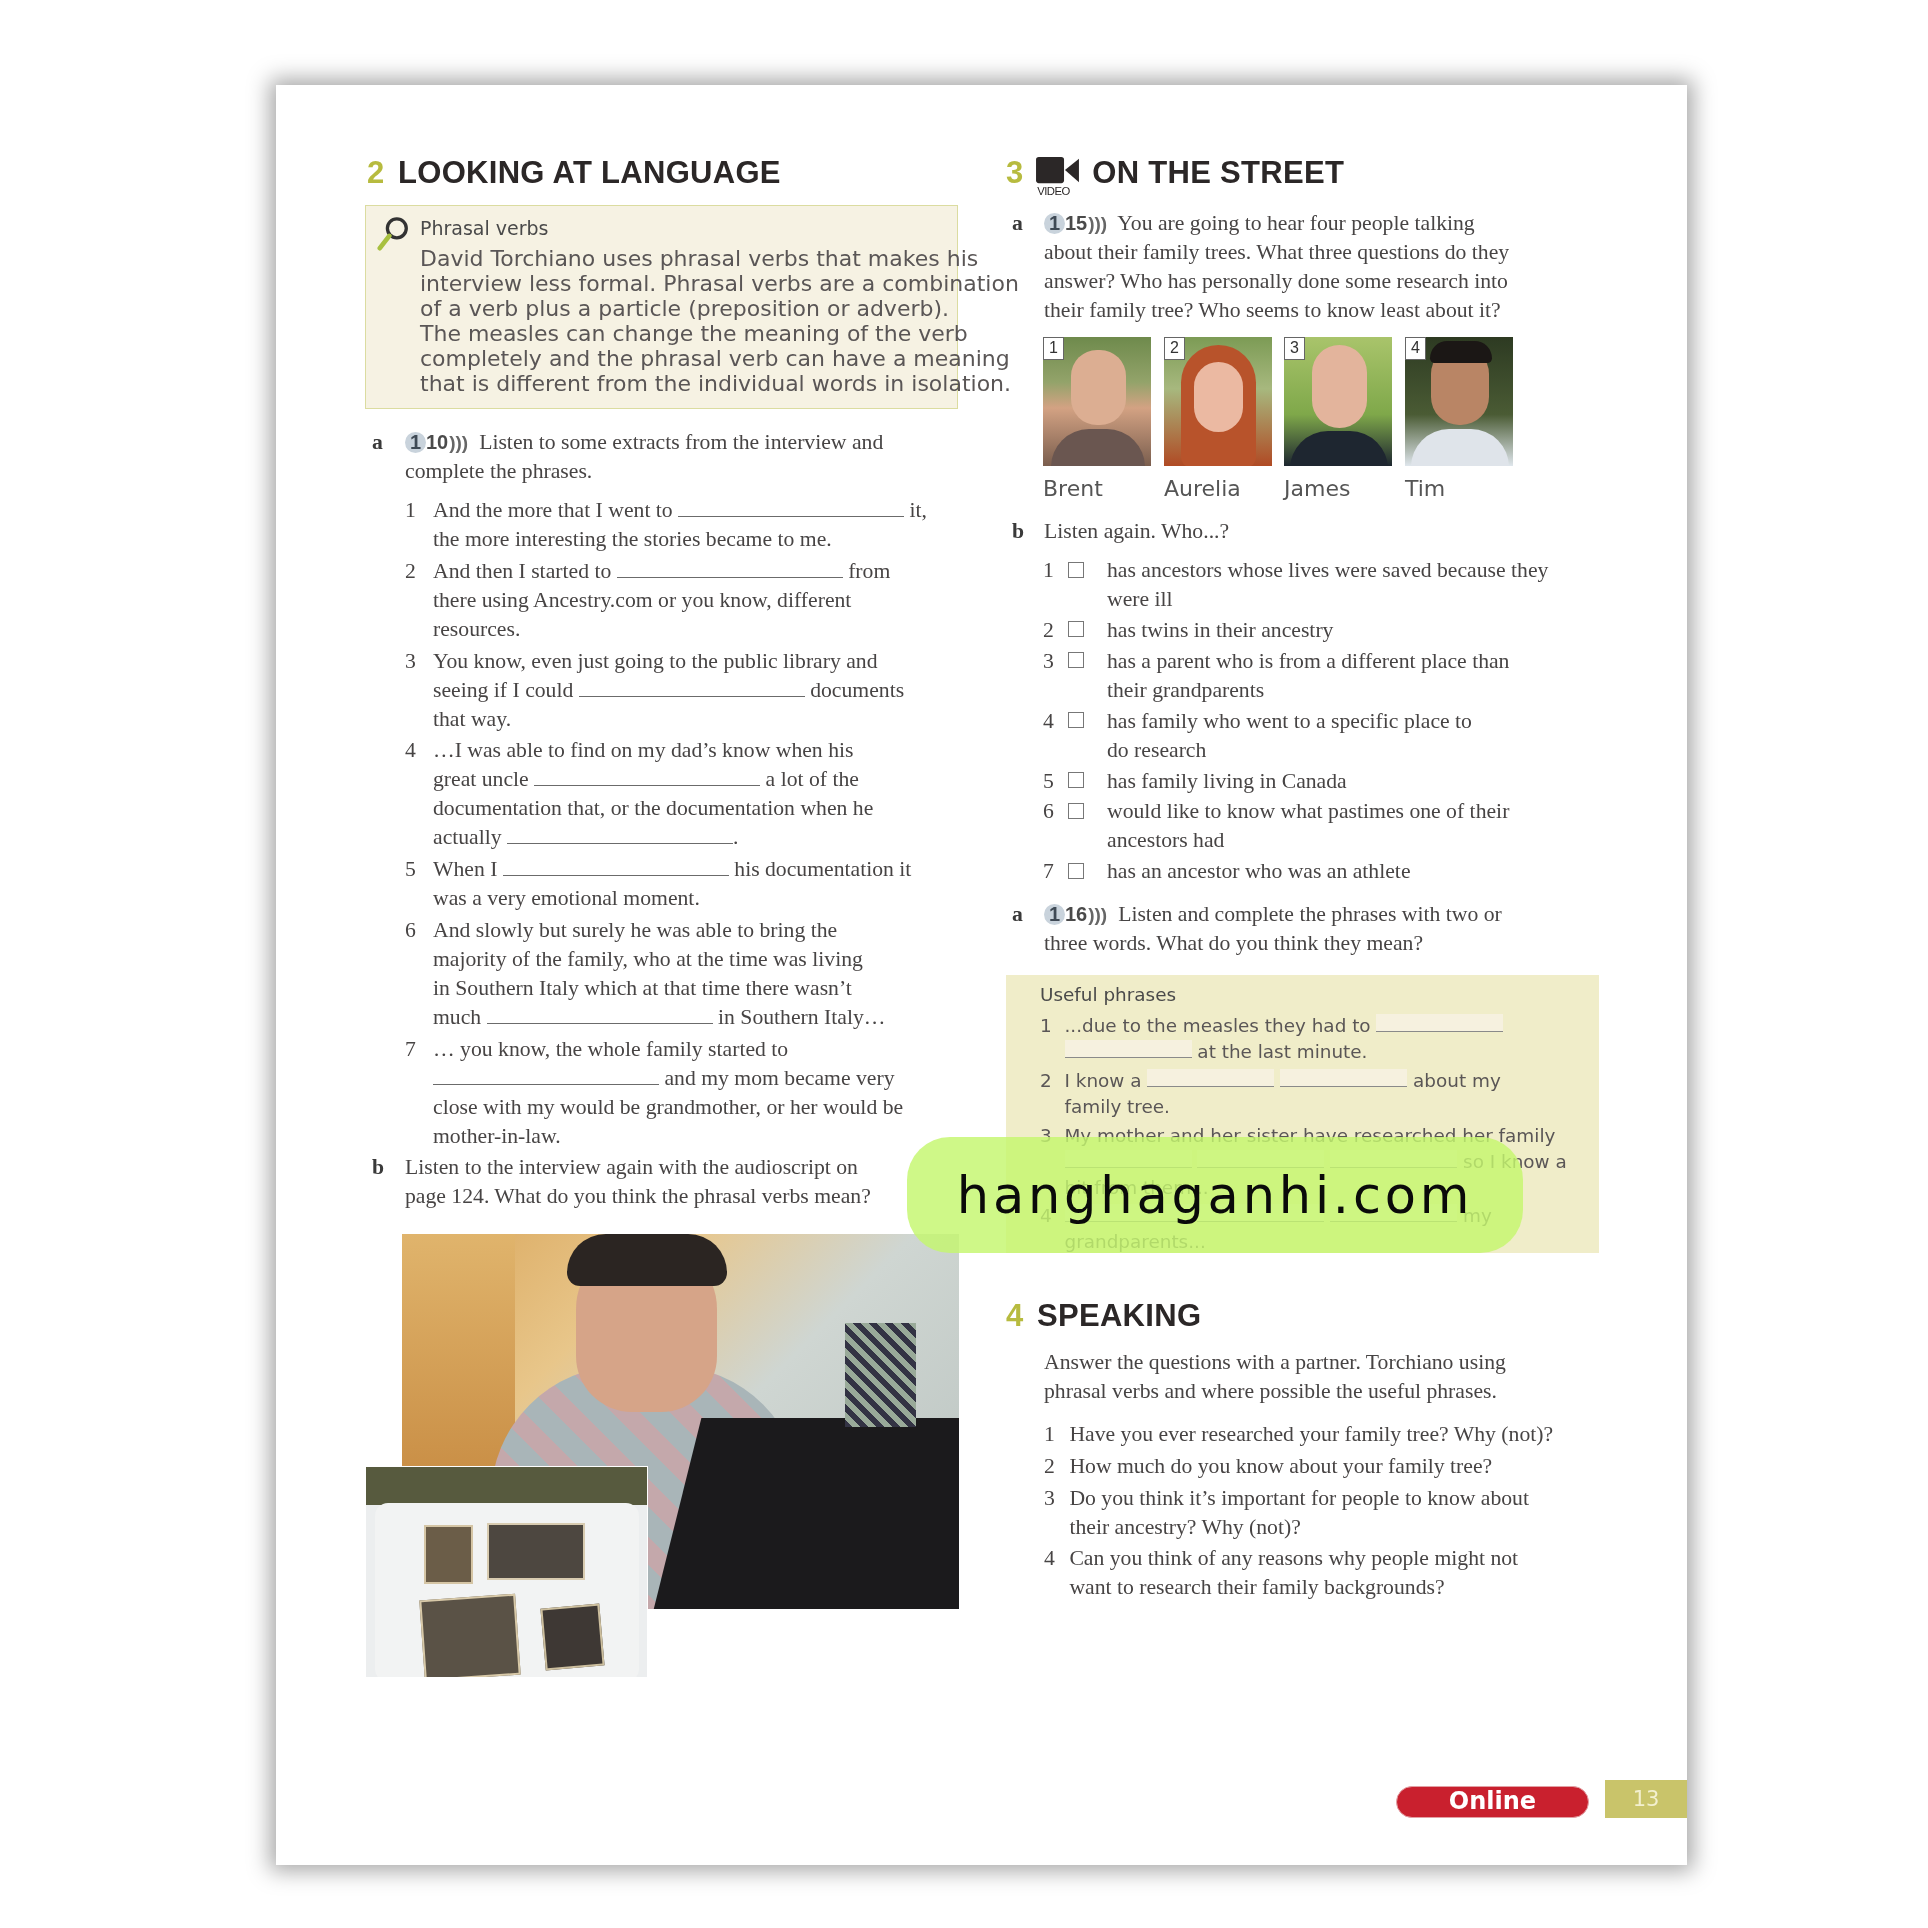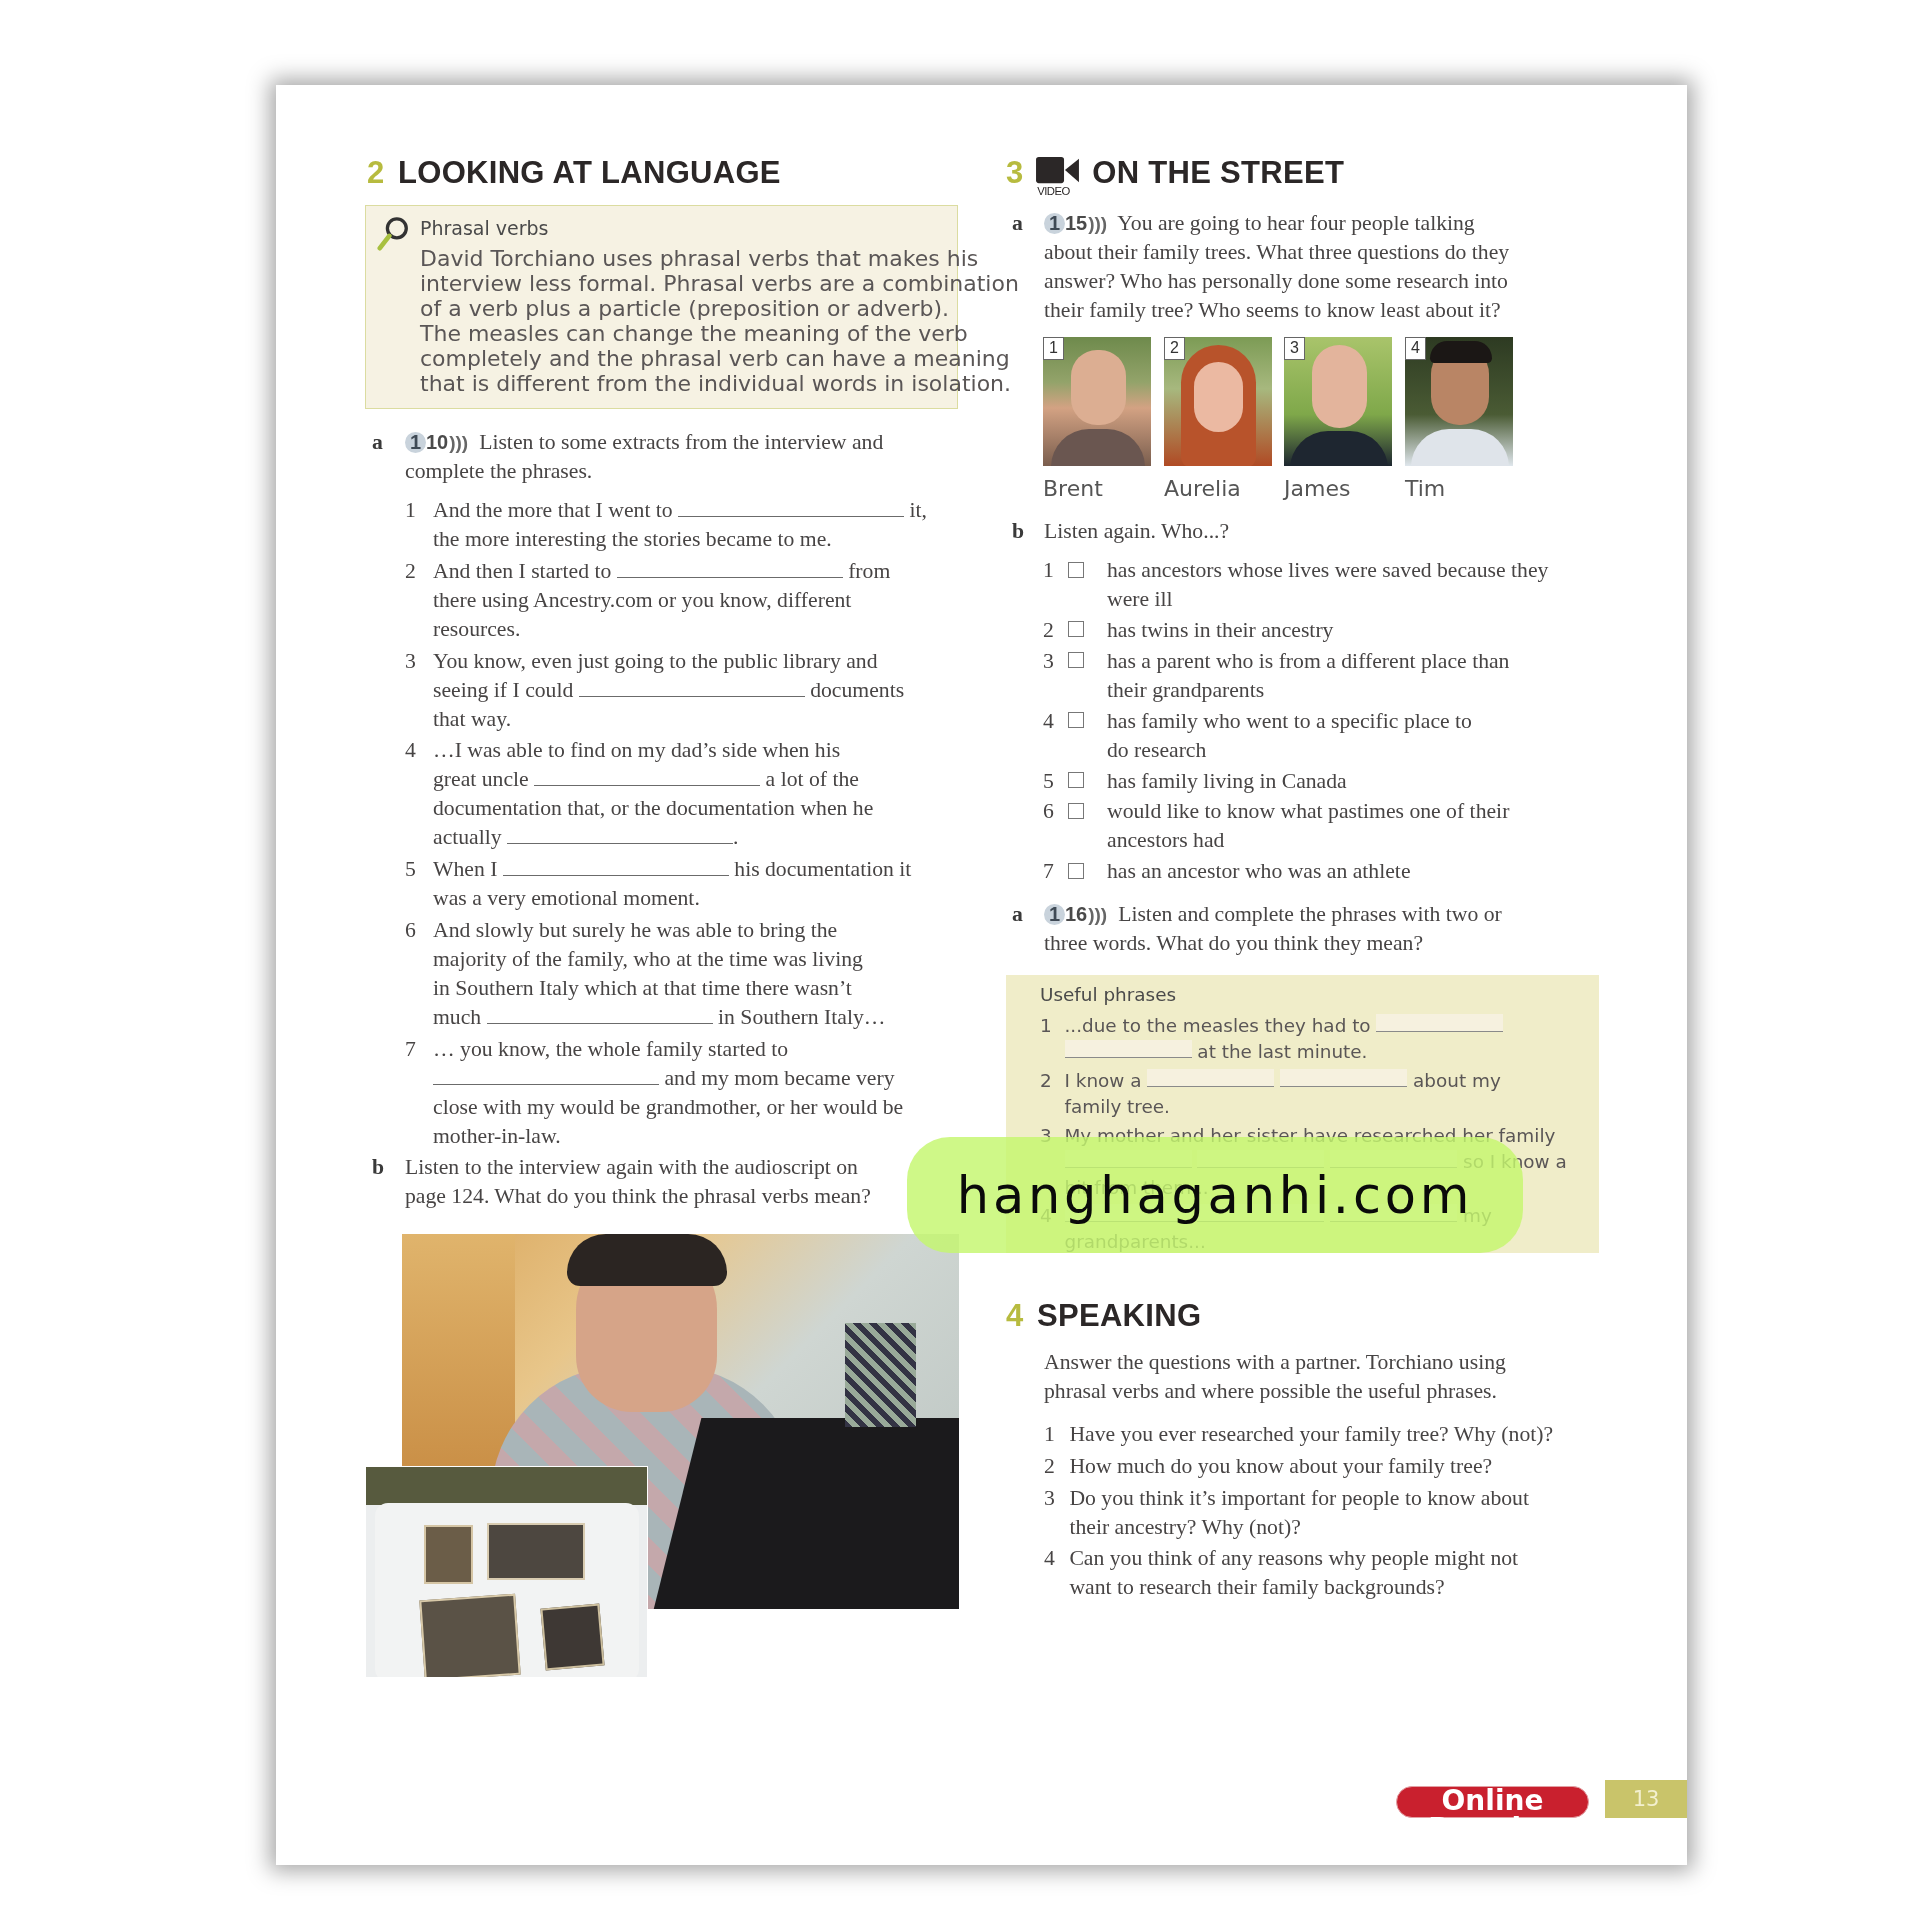--- a/index.html
+++ b/index.html
@@ -18,21 +18,21 @@
   .item { position:relative; padding-left:28px; }
   .item .num { position:absolute; left:0; top:0; }
   .grammar-box { background:#f6f2e3; border:1.9px solid #dbdca0; }
   .phrases-box { background:#f0edc9; }
   .phrase-blank { display:inline-block; border-bottom:1.4px solid #8a8a8a; height:17px; background:#f6f1df; }
   .checkbox { display:inline-block; width:16px; height:16px; border:1.4px solid #777; background:#fff; box-sizing:border-box; }
   .photo-card { position:absolute; width:108px; height:129px; overflow:hidden; }
   .photo-card .tag { position:absolute; left:0; top:0; width:21px; height:22.6px; background:#fff; border:1.4px solid #666; box-sizing:border-box; font-family:"Liberation Sans", sans-serif; font-size:16px; text-align:center; line-height:20px; color:#333; }
   .pname { position:absolute; font-family:"DejaVu Sans", sans-serif; font-size:22px; color:#555; }
   .watermark { position:absolute; left:907px; top:1137px; width:616px; height:116px; background:rgba(196,246,110,0.82); border-radius:43px; display:flex; align-items:center; justify-content:center; font-family:"DejaVu Sans", sans-serif; font-size:51px; letter-spacing:3.8px; color:#0a0a0a; }
-  .online-pill { position:absolute; left:1396px; top:1786px; width:193px; height:32px; background:#c9202e; border-radius:16px; border:1.9px solid #e2a0a4; box-sizing:border-box; color:#fff; font-family:"DejaVu Sans", sans-serif; font-weight:bold; font-size:28px; text-align:center; line-height:28px; }
+  .online-pill { position:absolute; left:1396px; top:1786px; width:193px; height:32px; background:#c9202e; border-radius:16px; border:1.9px solid #e2a0a4; box-sizing:border-box; color:#fff; font-family:"DejaVu Sans", sans-serif; font-weight:bold; font-size:24px; text-align:center; line-height:28px; }
   .pagenum { position:absolute; left:1605px; top:1780px; width:82px; height:38px; background:#c9c46a; color:#f3f0cf; font-family:"DejaVu Sans", sans-serif; font-size:21px; text-align:center; line-height:38px; }
 </style>
 </head>
 <body>
 
 <div class="page"></div>
 
 <div class="abs" style="left:367px; top:155px;">
   <span class="sec-num">2</span>
   <span class="sec-title" style="margin-left:10px;">LOOKING AT LANGUAGE</span>
@@ -86,21 +86,21 @@
 
   <div class="item" style="margin-bottom:2.8px;">
     <span class="num">3</span>
     <div>You know, even just going to the public library and</div>
     <div><span>seeing if I could</span> <span class="blank" style="width:226px;"></span> <span>documents</span></div>
     <div>that way.</div>
   </div>
 
   <div class="item" style="margin-bottom:2.8px;">
     <span class="num">4</span>
-    <div>…I was able to find on my dad’s side when his</div>
+    <div>…I was able to find on my dad’s know when his</div>
     <div><span>great uncle</span> <span class="blank" style="width:226px;"></span> <span>a lot of the</span></div>
     <div>documentation that, or the documentation when he</div>
     <div><span>actually</span> <span class="blank" style="width:226px;"></span><span>.</span></div>
   </div>
 
   <div class="item" style="margin-bottom:2.8px;">
     <span class="num">5</span>
     <div><span>When I</span> <span class="blank" style="width:226px;"></span> <span>his documentation it</span></div>
     <div>was a very emotional moment.</div>
   </div>

